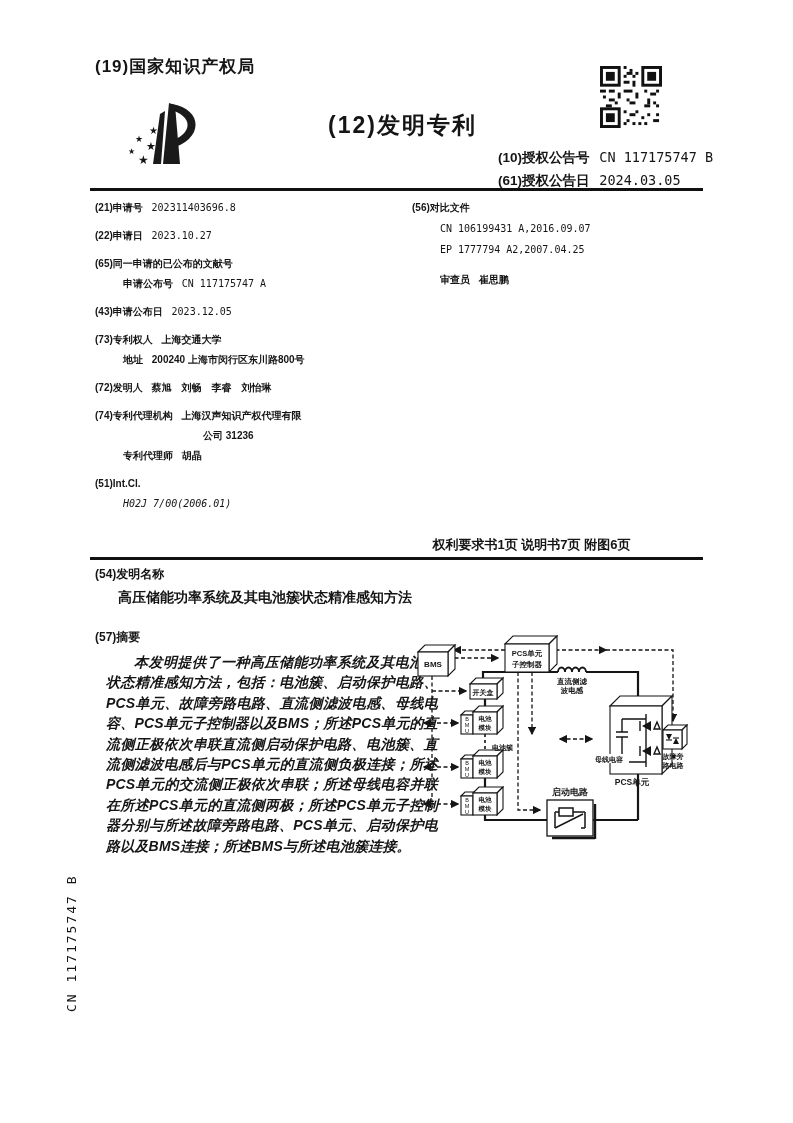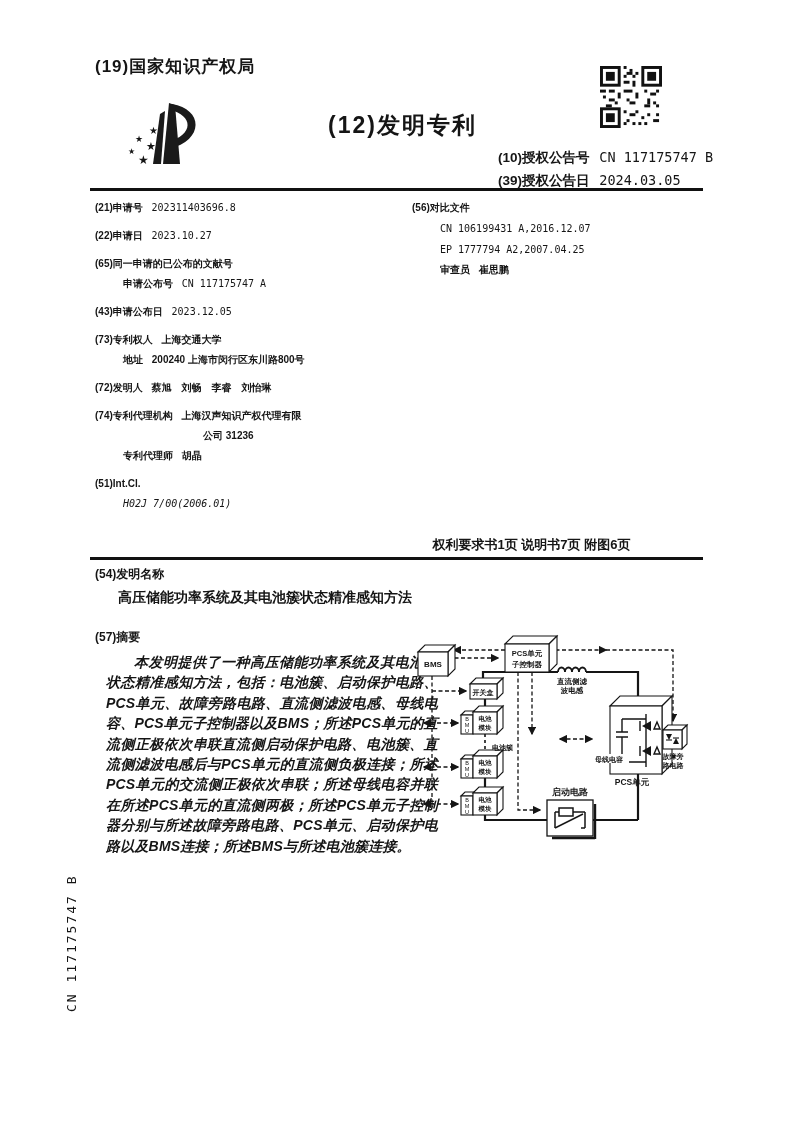--- a/index.html
+++ b/index.html
@@ -116,21 +116,21 @@
   </svg>
 
   <div class="abs doc-type cjk">(12)发明专利</div>
 
   <div class="abs pub-block">
     <div>
       <span class="cjk">(10)授权公告号</span>
       <span class="mono val">CN 117175747 B</span>
     </div>
     <div>
-      <span class="cjk">(39)授权公告日</span>
+      <span class="cjk">(61)授权公告日</span>
       <span class="mono val">2024.03.05</span>
     </div>
   </div>
 
   <div class="abs rule rule1"></div>
 
   <div class="abs col col-left">
     <div class="entry">
       <span class="cjk">(21)申请号</span>
       <span class="mono val">202311403696.8</span>
@@ -177,24 +177,24 @@
     </div>
     <div class="entry">
       <div class="cjk">(51)Int.Cl.</div>
       <div class="ind mono italic">H02J 7/00(2006.01)</div>
     </div>
   </div>
 
   <div class="abs col col-right">
     <div>
       <div class="cjk">(56)对比文件</div>
-      <div class="ind mono" style="line-height:21px;">CN 106199431 A,2016.12.07</div>
+      <div class="ind mono" style="line-height:21px;">CN 106199431 A,2016.09.07</div>
       <div class="ind mono" style="line-height:21px;">EP 1777794 A2,2007.04.25</div>
     </div>
-    <div class="ind" style="">
+    <div class="ind" style="margin-top:10px;">
       <span class="cjk">审查员</span>
       <span class="cjk val">崔思鹏</span>
     </div>
   </div>
 
   <div class="abs pages-line cjk">权利要求书1页  说明书7页  附图6页</div>
   <div class="abs rule rule2"></div>
 
   <div class="abs sec-label s54 cjk">(54)发明名称</div>
   <div class="abs title-text cjk">高压储能功率系统及其电池簇状态精准感知方法</div>

